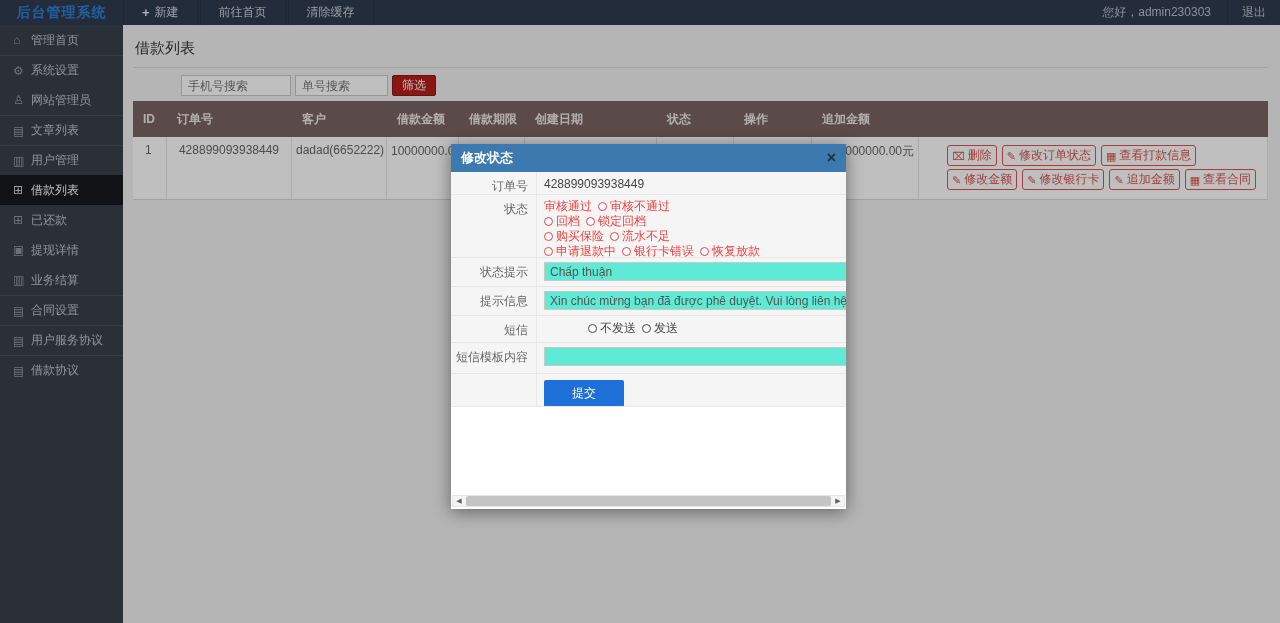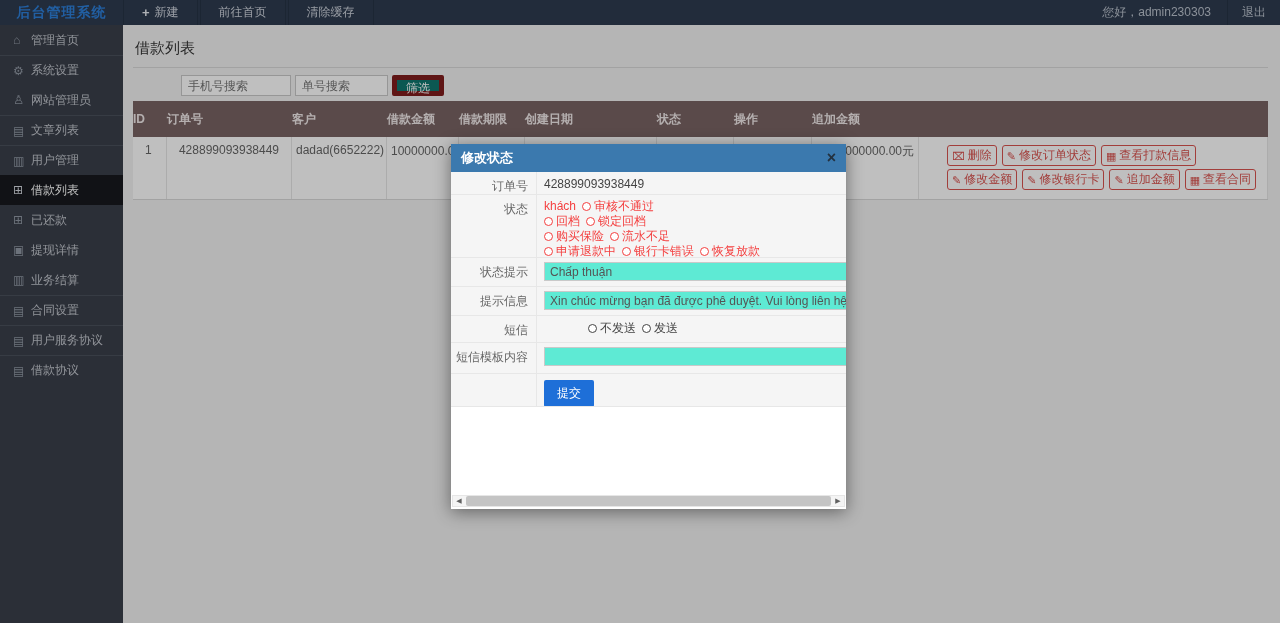--- a/index.html
+++ b/index.html
@@ -31,26 +31,26 @@
 
   
   .content { position:absolute; top:25px; left:123px; width:1157px; height:598px;
     background:#f2f2f2; padding:0 12px 0 10px; }
   .page-title { padding:14px 0 9px 2px; font-size:15px; color:#333;
     border-bottom:1px solid #d9d9d9; }
   .search-bar { display:flex; align-items:center; margin:7px 0 5px 0;padding-left:48px; }
   .search-bar input { height:21px; border:1px solid #c9c9c9; background:#fff;
     padding:0 6px; font-size:12px; color:#555; margin-right:4px; font-family:inherit; }
   .inp-phone { width:110px; } .inp-order { width:93px; }
-  .btn-filter { height:21px; padding:0 9px; background:#0f766e; color:#fff;
-    border:5px solid #7f1d1d; border-radius:2px; font-size:12px; cursor:pointer; font-family:inherit; }
+  .btn-filter { height:21px; padding:0 9px; background:#b91c1c; color:#fff;
+    border:1px solid #7f1d1d; border-radius:2px; font-size:12px; cursor:pointer; font-family:inherit; }
 
   .tbl { margin-top:4px; }
   .tbl-head { display:flex; background:#786363; color:#f1eaea; font-weight:bold; height:36px; align-items:center; }
-  .tbl-head .cell { }
+  .tbl-head .cell { padding-left:10px; }
   .tbl-row { display:flex; background:#ffffff; min-height:52px; color:#666; border-bottom:1px solid #d8d8d8; }
   .tbl-row .cell { padding:6px 4px; border-right:1px solid #e6e6e6; overflow:hidden; white-space:nowrap; }
   .col-id{width:34px} .col-order{width:125px} .col-cust{width:95px} .col-loan{width:72px}
   .col-term{width:66px} .col-date{width:132px} .col-status{width:77px} .col-op{width:78px}
   .col-append{width:107px} .col-total{flex:1}
   .c-left{text-align:left; padding-left:12px!important} .c-center{text-align:center} .c-right{text-align:right}
   .ops-cell { padding-left:28px!important; }
   .ops-line { display:flex; gap:5px; margin:2px 0 3px 0; }
   .act-btn { display:inline-flex; align-items:center; gap:3px; border:1px solid #d9534f;
     color:#d9534f; background:transparent; border-radius:3px; padding:1px 4px; font-size:12px;
@@ -77,21 +77,21 @@
   .r-tpl { height:31px; }
   .r-submit { height:33px; border-bottom:1px solid #e7e7e7; }
   .m-input { width:560px; height:19px; border:1px solid #c9c9c9; background:#5eead4;
     padding:0 5px; font-size:12px; color:#555; font-family:inherit; }
   .red-opts { color:#f43f3f; line-height:15px; }
   .rdo { display:inline-block; width:9px; height:9px; border:1px solid currentColor;
     border-radius:50%; margin-right:3px; vertical-align:-1px; background:#fff; cursor:pointer; }
   .opt { margin-right:6px; cursor:pointer; }
   .sms-opts { color:#444; }
   .btn-submit { background:#1e6fd8; color:#fff; border:none; border-radius:2px;
-    padding:5px 13px; font-size:12px; cursor:pointer; margin-top:2px; font-family:inherit; }
+    padding:5px 28px; font-size:12px; cursor:pointer; margin-top:2px; font-family:inherit; }
   .m-scrollbar { position:absolute; left:1px; right:1px; bottom:2px; height:12px;
     background:#f4f4f4; border:1px solid #e6e6e6; display:flex; align-items:center; }
   .sb-arrow { width:12px; text-align:center; font-size:7px; color:#606060; cursor:pointer; }
   .sb-thumb { flex:1; height:10px; background:#c4c4c4; border-radius:2px; margin:0 1px; cursor:grab; }
 </style>
 </head>
 <body>
 
 <div class="navbar">
   <div class="brand">后台管理系统</div>
@@ -245,21 +245,21 @@
 
     <div class="m-row r-order">
       <div class="m-label">订单号</div>
       <div class="m-field">428899093938449</div>
     </div>
 
     <div class="m-row r-status">
       <div class="m-label">状态</div>
       <div class="m-field red-opts">
         <div>
-          <span class="opt">khách</span><span class="opt"><span class="rdo"></span><span>审核不通过</span></span>
+          <span class="opt">审核通过</span><span class="opt"><span class="rdo"></span><span>审核不通过</span></span>
         </div>
         <div>
           <span class="opt"><span class="rdo"></span><span>回档</span></span><span class="opt"><span class="rdo"></span><span>锁定回档</span></span>
         </div>
         <div>
           <span class="opt"><span class="rdo"></span><span>购买保险</span></span><span class="opt"><span class="rdo"></span><span>流水不足</span></span>
         </div>
         <div>
           <span class="opt"><span class="rdo"></span><span>申请退款中</span></span><span class="opt"><span class="rdo"></span><span>银行卡错误</span></span><span class="opt"><span class="rdo"></span><span>恢复放款</span></span>
         </div>

